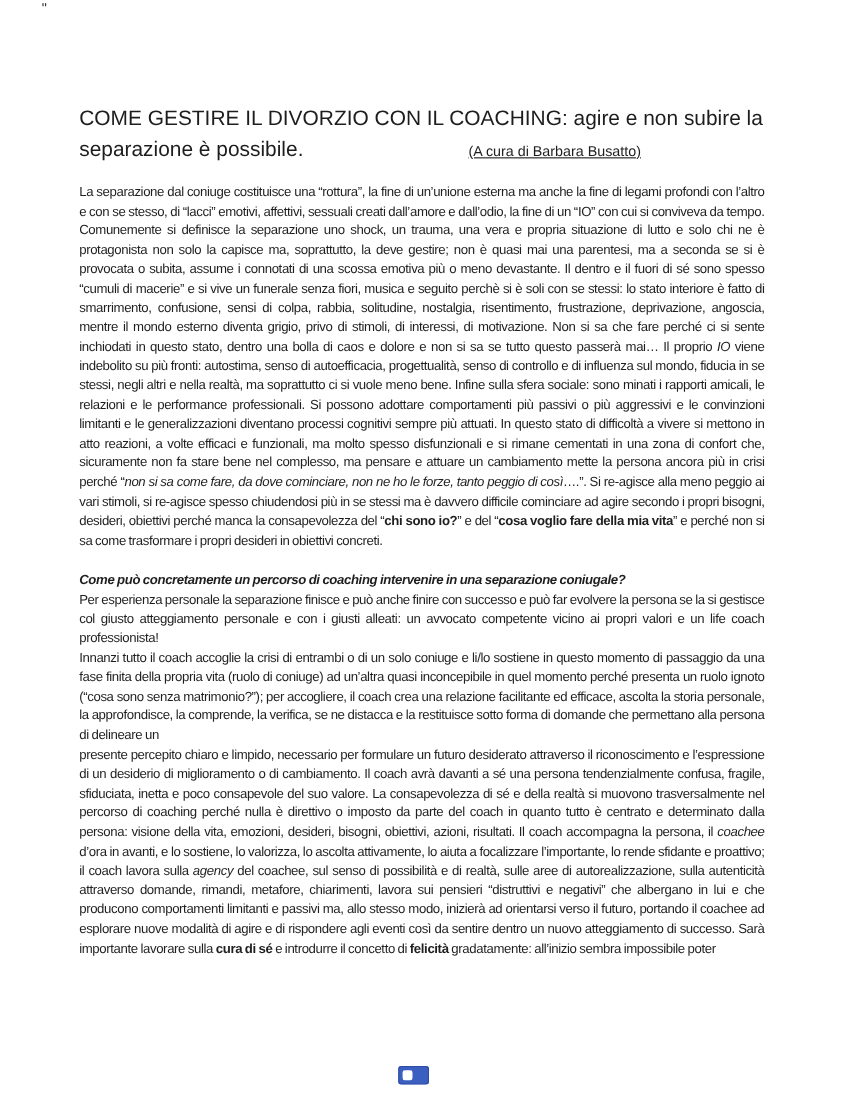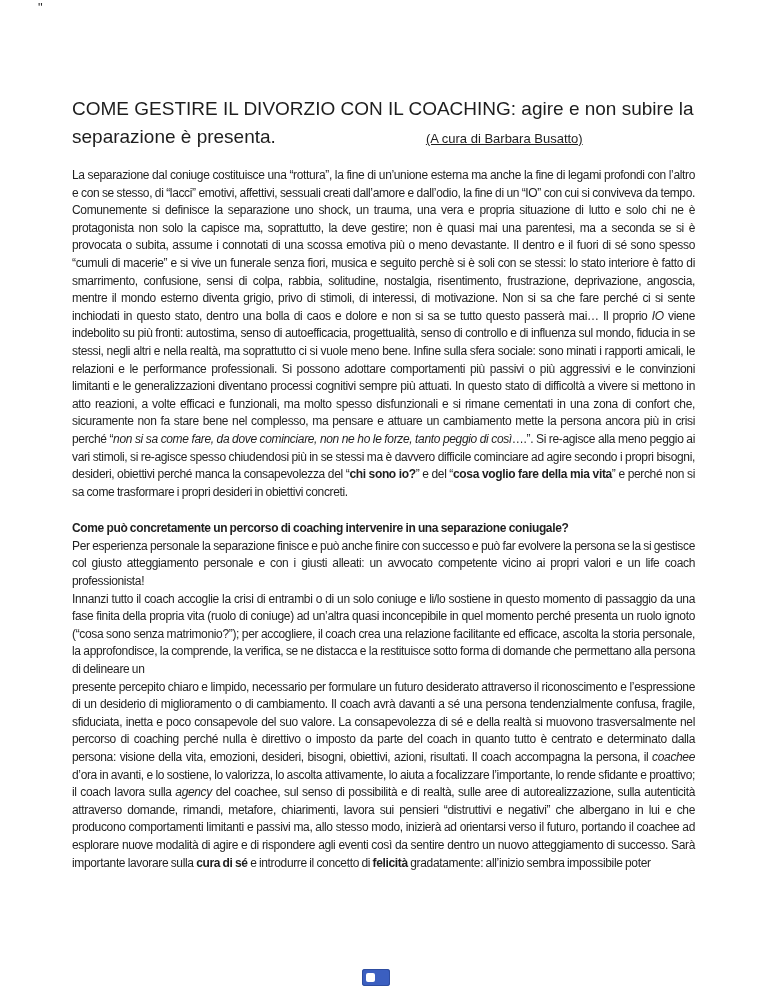--- a/index.html
+++ b/index.html
@@ -78,25 +78,25 @@
     border-radius: 2px;
   }
 </style>
 </head>
 <body>
 
 <span class="corner-mark">"</span>
 
 <div class="page">
 
-  <h1 class="title"><span>COME GESTIRE IL DIVORZIO CON IL COACHING: agire e non subire la</span><br><span>separazione è presenta.</span><span class="byline">(A cura di Barbara Busatto)</span></h1>
+  <h1 class="title"><span>COME GESTIRE IL DIVORZIO CON IL COACHING: agire e non subire la</span><br><span>separazione è possibile.</span><span class="byline">(A cura di Barbara Busatto)</span></h1>
 
   <div class="doc-body">
       <p class="para"><span>La separazione dal coniuge costituisce una “rottura”, la fine di un’unione esterna ma anche la fine di legami profondi con l’altro e con se stesso, di “lacci” emotivi, affettivi, sessuali creati dall’amore e dall’odio, la fine di un “IO” con cui si conviveva da tempo. Comunemente si definisce la separazione uno shock, un trauma, una vera e propria situazione di lutto e solo chi ne è protagonista non solo la capisce ma, soprattutto, la deve gestire; non è quasi mai una parentesi, ma a seconda se si è provocata o subita, assume i connotati di una scossa emotiva più o meno devastante. Il dentro e il fuori di sé sono spesso “cumuli di macerie” e si vive un funerale senza fiori, musica e seguito perchè si è soli con se stessi: lo stato interiore è fatto di smarrimento, confusione, sensi di colpa, rabbia, solitudine, nostalgia, risentimento, frustrazione, deprivazione, angoscia, mentre il mondo esterno diventa grigio, privo di stimoli, di interessi, di motivazione. Non si sa che fare perché ci si sente inchiodati in questo stato, dentro una bolla di caos e dolore e non si sa se tutto questo passerà mai… Il proprio </span><span style="font-style: italic;">IO</span><span> viene indebolito su più fronti: autostima, senso di autoefficacia, progettualità, senso di controllo e di influenza sul mondo, fiducia in se stessi, negli altri e nella realtà, ma soprattutto ci si vuole meno bene. Infine sulla sfera sociale: sono minati i rapporti amicali, le relazioni e le performance professionali. Si possono adottare comportamenti più passivi o più aggressivi e le convinzioni limitanti e le generalizzazioni diventano processi cognitivi sempre più attuati. In questo stato di difficoltà a vivere si mettono in atto reazioni, a volte efficaci e funzionali, ma molto spesso disfunzionali e si rimane cementati in una zona di confort che, sicuramente non fa stare bene nel complesso, ma pensare e attuare un cambiamento mette la persona ancora più in crisi perché “</span><span style="font-style: italic;">non si sa come fare, da dove cominciare, non ne ho le forze, tanto peggio di così</span><span>….”. Si re-agisce alla meno peggio ai vari stimoli, si re-agisce spesso chiudendosi più in se stessi ma è davvero difficile cominciare ad agire secondo i propri bisogni, desideri, obiettivi perché manca la consapevolezza del “</span><span style="font-weight: 700;">chi sono io?</span><span>” e del “</span><span style="font-weight: 700;">cosa voglio fare della mia vita</span><span>” e perché non si sa come trasformare i propri desideri in obiettivi concreti.</span></p>
-      <p class="heading"><span style="font-weight: 700;">Come può concretamente un percorso di coaching intervenire in una separazione coniugale?</span></p>
+      <p class="heading"><span style="font-weight: 700; font-style: italic;">Come può concretamente un percorso di coaching intervenire in una separazione coniugale?</span></p>
       <p class="para"><span>Per esperienza personale la separazione finisce e può anche finire con successo e può far evolvere la persona se la si gestisce col giusto atteggiamento personale e con i giusti alleati: un avvocato competente vicino ai propri valori e un life coach professionista!</span><br><span>Innanzi tutto il coach accoglie la crisi di entrambi o di un solo coniuge e li/lo sostiene in questo momento di passaggio da una fase finita della propria vita (ruolo di coniuge) ad un’altra quasi inconcepibile in quel momento perché presenta un ruolo ignoto (“cosa sono senza matrimonio?”); per accogliere, il coach crea una relazione facilitante ed efficace, ascolta la storia personale, la approfondisce, la comprende, la verifica, se ne distacca e la restituisce sotto forma di domande che permettano alla persona di delineare un</span><br><span>presente percepito chiaro e limpido, necessario per formulare un futuro desiderato attraverso il riconoscimento e l’espressione di un desiderio di miglioramento o di cambiamento. Il coach avrà davanti a sé una persona tendenzialmente confusa, fragile, sfiduciata, inetta e poco consapevole del suo valore. La consapevolezza di sé e della realtà si muovono trasversalmente nel percorso di coaching perché nulla è direttivo o imposto da parte del coach in quanto tutto è centrato e determinato dalla persona: visione della vita, emozioni, desideri, bisogni, obiettivi, azioni, risultati. Il coach accompagna la persona, il </span><span style="font-style: italic;">coachee</span><span> d’ora in avanti, e lo sostiene, lo valorizza, lo ascolta attivamente, lo aiuta a focalizzare l’importante, lo rende sfidante e proattivo; il coach lavora sulla </span><span style="font-style: italic;">agency</span><span> del coachee, sul senso di possibilità e di realtà, sulle aree di autorealizzazione, sulla autenticità attraverso domande, rimandi, metafore, chiarimenti, lavora sui pensieri “distruttivi e negativi” che albergano in lui e che producono comportamenti limitanti e passivi ma, allo stesso modo, inizierà ad orientarsi verso il futuro, portando il coachee ad esplorare nuove modalità di agire e di rispondere agli eventi così da sentire dentro un nuovo atteggiamento di successo. Sarà importante lavorare sulla </span><span style="font-weight: 700;">cura di sé</span><span> e introdurre il concetto di </span><span style="font-weight: 700;">felicità</span><span> gradatamente: all’inizio sembra impossibile poter</span></p>
     </div>
 
 </div>
 
 <div class="footer-logo">
   <span class="footer-logo-inner"></span>
 </div>
 
 </body></html>

